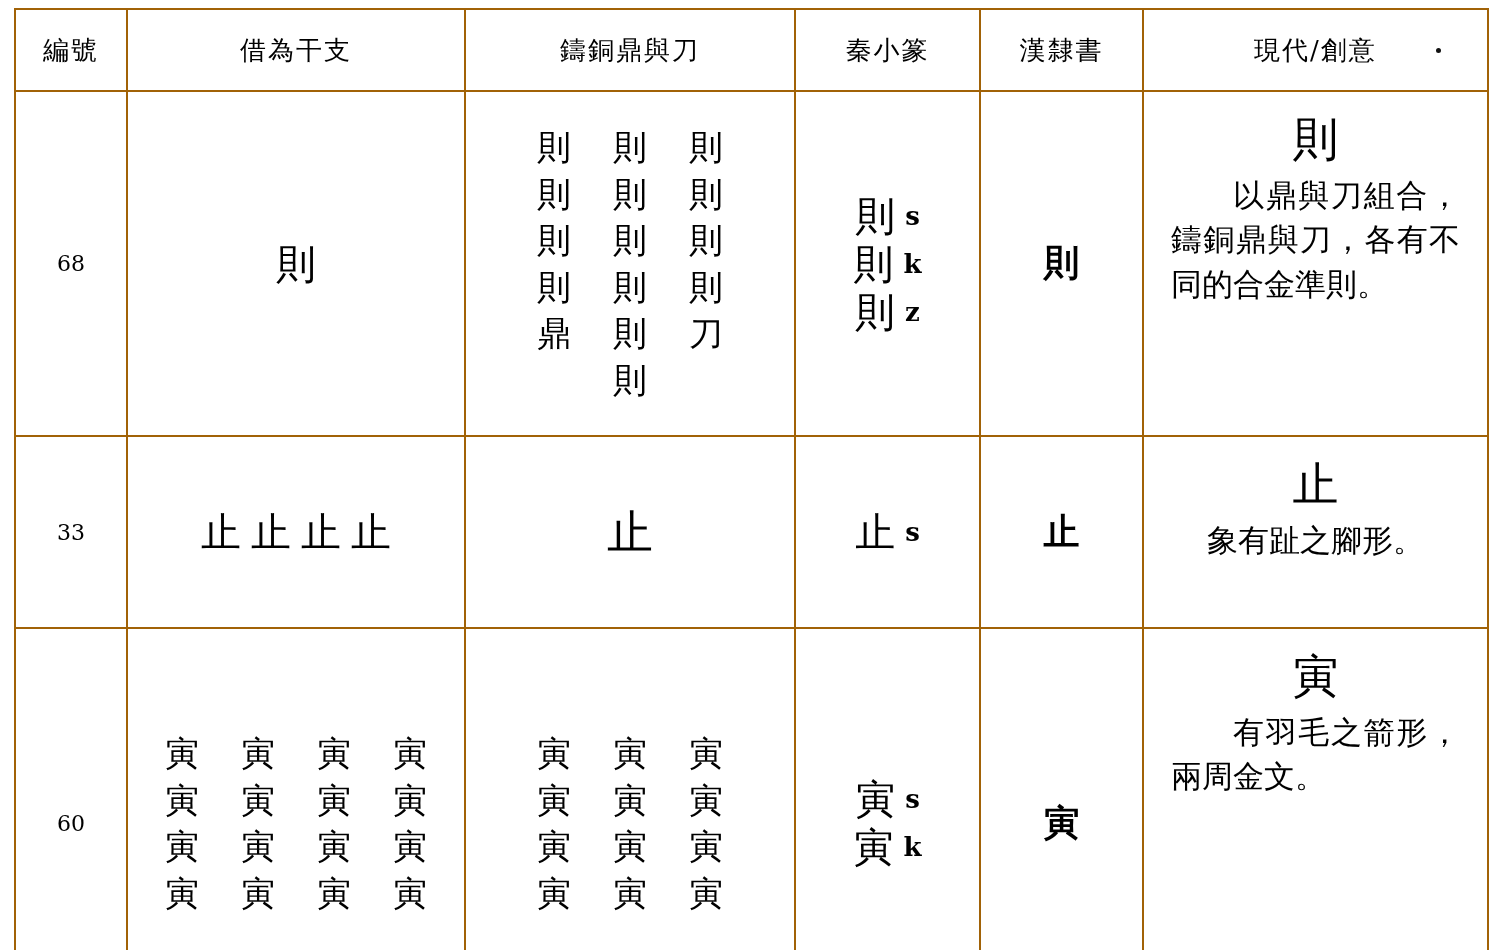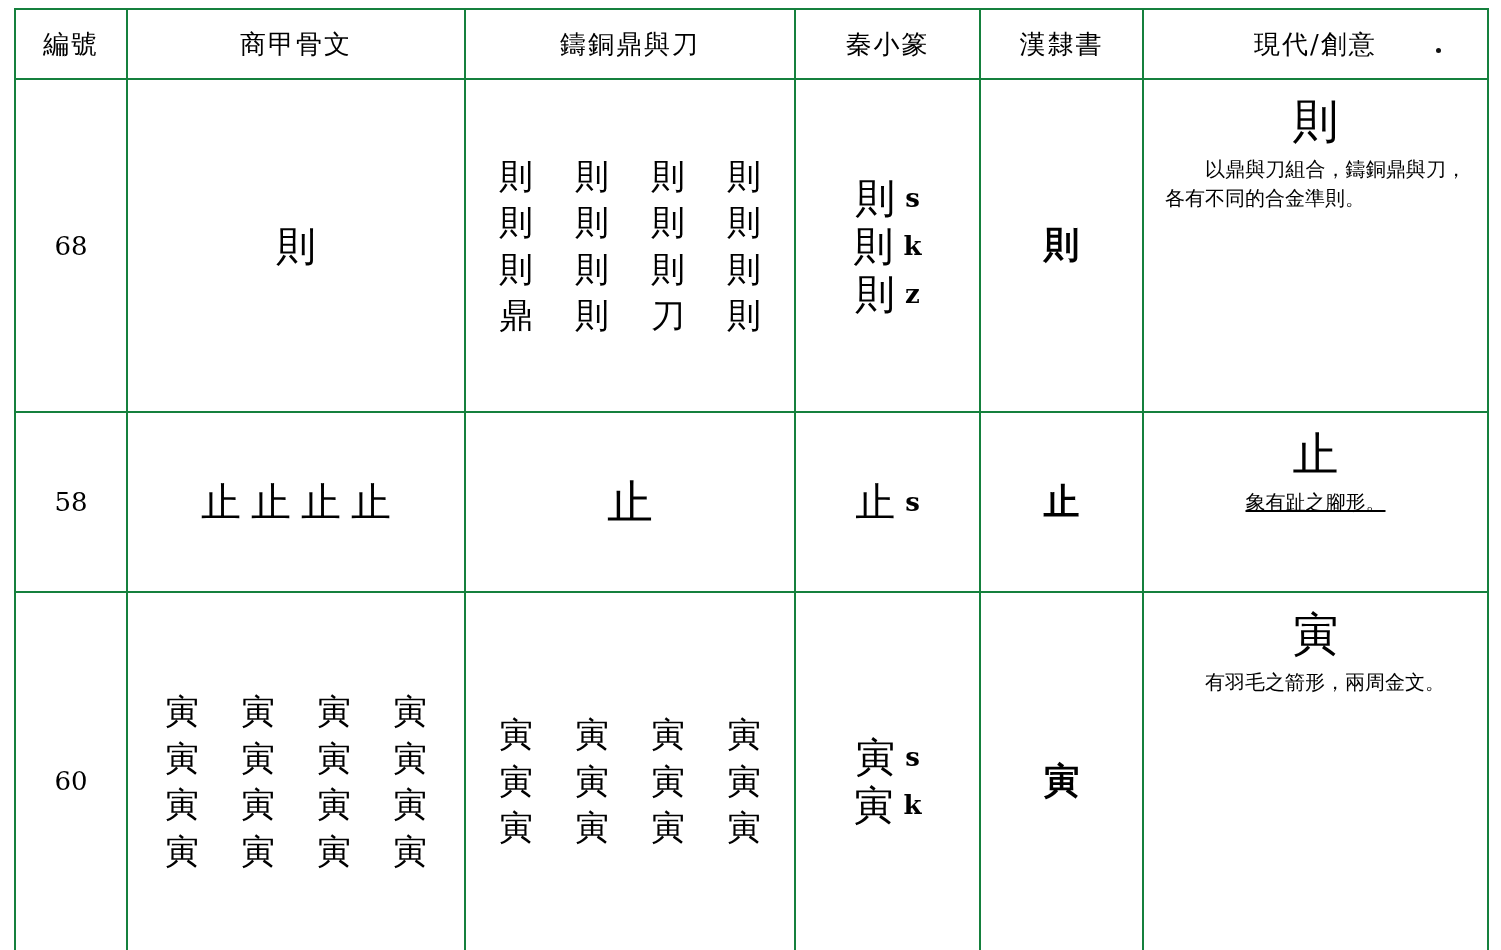--- a/index.html
+++ b/index.html
@@ -24,22 +24,22 @@
 
   table.glyph-table {
     border-collapse: collapse;
     width: 1473px;
     margin: 8px 0 0 14px;
     table-layout: fixed;
   }
 
   table.glyph-table td,
   table.glyph-table th {
-    border: 2px solid #15803d;
-    padding: 3px;
+    border: 2px solid #a16207;
+    padding: 9px;
     vertical-align: middle;
     text-align: center;
   }
 
   
   col.c-num   { width: 112px; }
   col.c-oracle{ width: 338px; }
   col.c-bronze{ width: 330px; }
   col.c-seal  { width: 185px; }
   col.c-clerk { width: 163px; }
@@ -52,21 +52,21 @@
     letter-spacing: 2px;
     border-bottom-width: 4px;
   }
 
   
   tr.r68 td { height: 325px; }
   tr.r69 td { height: 172px; }
   tr.r70 td { height: 370px; }
 
   .num-cell {
-    font-size: 26px;
+    font-size: 22px;
     font-family: "DejaVu Serif", "Liberation Serif", serif;
   }
 
   
   .glyph-grid {
     display: flex;
     flex-wrap: wrap;
     justify-content: center;
     align-content: center;
     gap: 4px 10px;
@@ -127,31 +127,30 @@
     flex-direction: column;
     align-items: center;
     justify-content: flex-start;
   }
   .modern-char {
     font-size: 46px;
     line-height: 1.25;
     margin-bottom: 4px;
   }
   .modern-note {
-    font-size: 20px;
+    font-size: 31px;
     line-height: 1.45;
     text-align: justify;
     text-justify: inter-ideograph;
     text-indent: 2em;
     width: 100%;
   }
   .modern-note.centered {
     text-align: center;
     text-indent: 0;
-    text-decoration: underline;
   }
   .header-dot {
     position: absolute;
     right: 60px;
     top: 40px;
     width: 5px;
     height: 5px;
     background: #111;
     border-radius: 50%;
   }
@@ -168,21 +167,21 @@
       <col class="c-num">
       <col class="c-oracle">
       <col class="c-bronze">
       <col class="c-seal">
       <col class="c-clerk">
       <col class="c-modern">
     </colgroup>
     <thead>
       <tr>
         <th>編號</th>
-        <th>商甲骨文</th>
+        <th>借為干支</th>
         <th>鑄銅鼎與刀</th>
         <th>秦小篆</th>
         <th>漢隸書</th>
         <th>現代/創意</th>
       </tr>
     </thead>
     <tbody>
 
       <tr class="r68">
         <td class="num-cell">68</td>
@@ -232,21 +231,21 @@
         </td>
         <td>
           <div class="modern-cell">
             <div class="modern-char">則</div>
             <div class="modern-note">以鼎與刀組合，鑄銅鼎與刀，各有不同的合金準則。</div>
           </div>
         </td>
       </tr>
 
       <tr class="r69">
-        <td class="num-cell">58</td>
+        <td class="num-cell">33</td>
         <td>
           <div class="glyph-grid">
             <span class="gly big">止</span>
             <span class="gly big">止</span>
             <span class="gly big">止</span>
             <span class="gly big">止</span>
           </div>
         </td>
         <td>
           <div class="glyph-grid">

